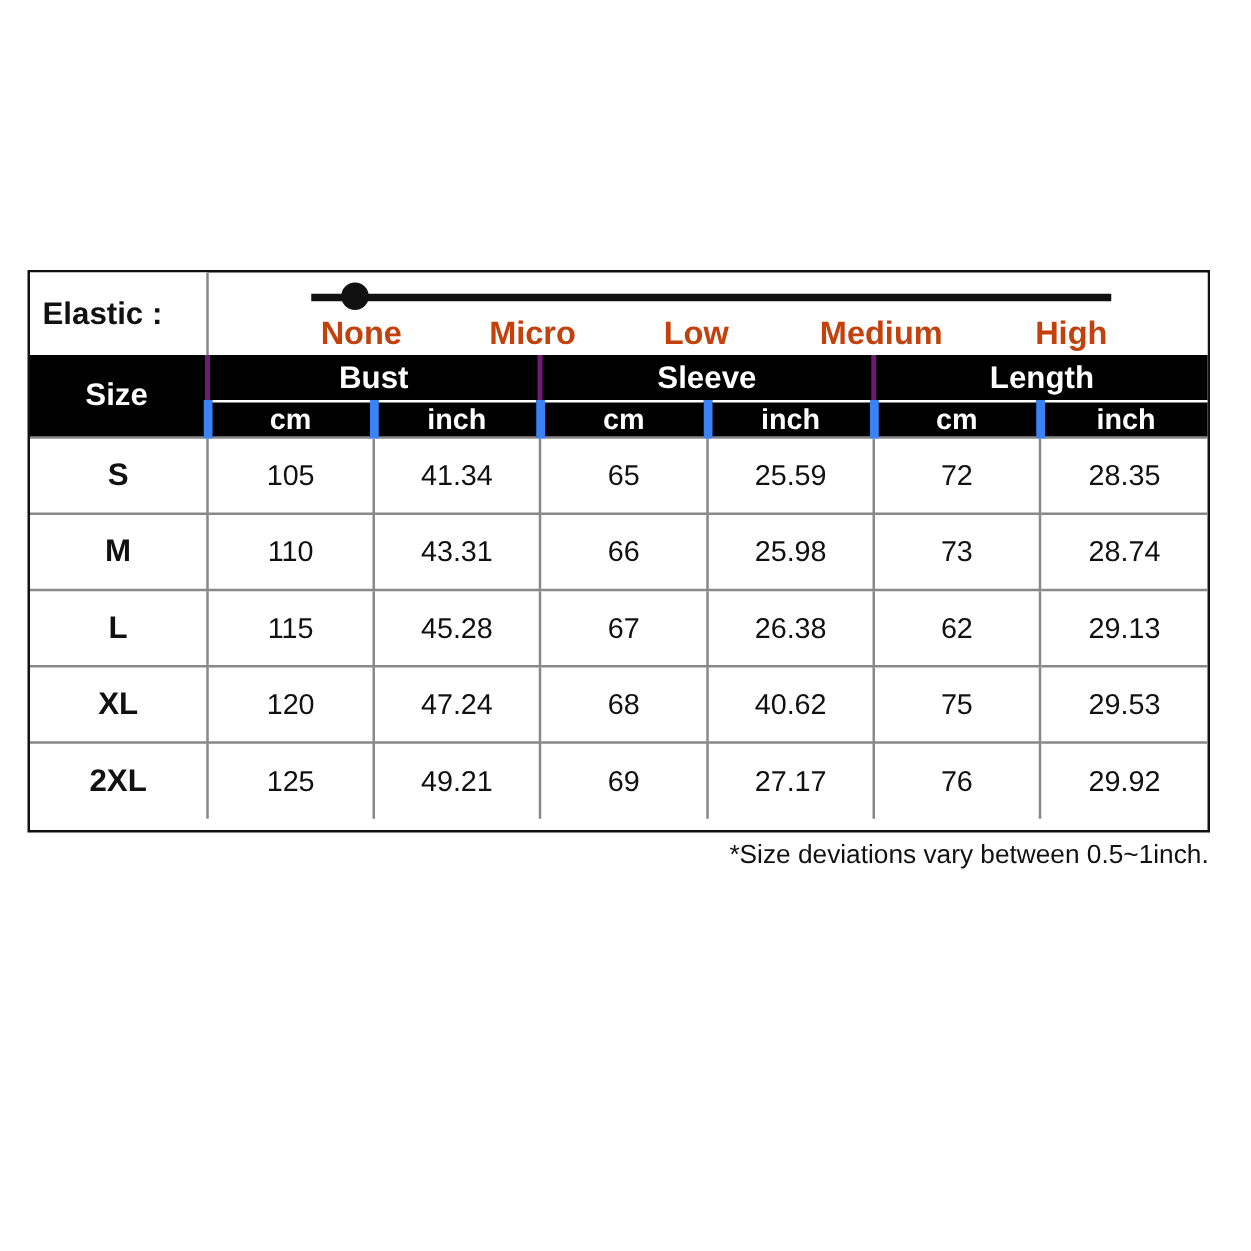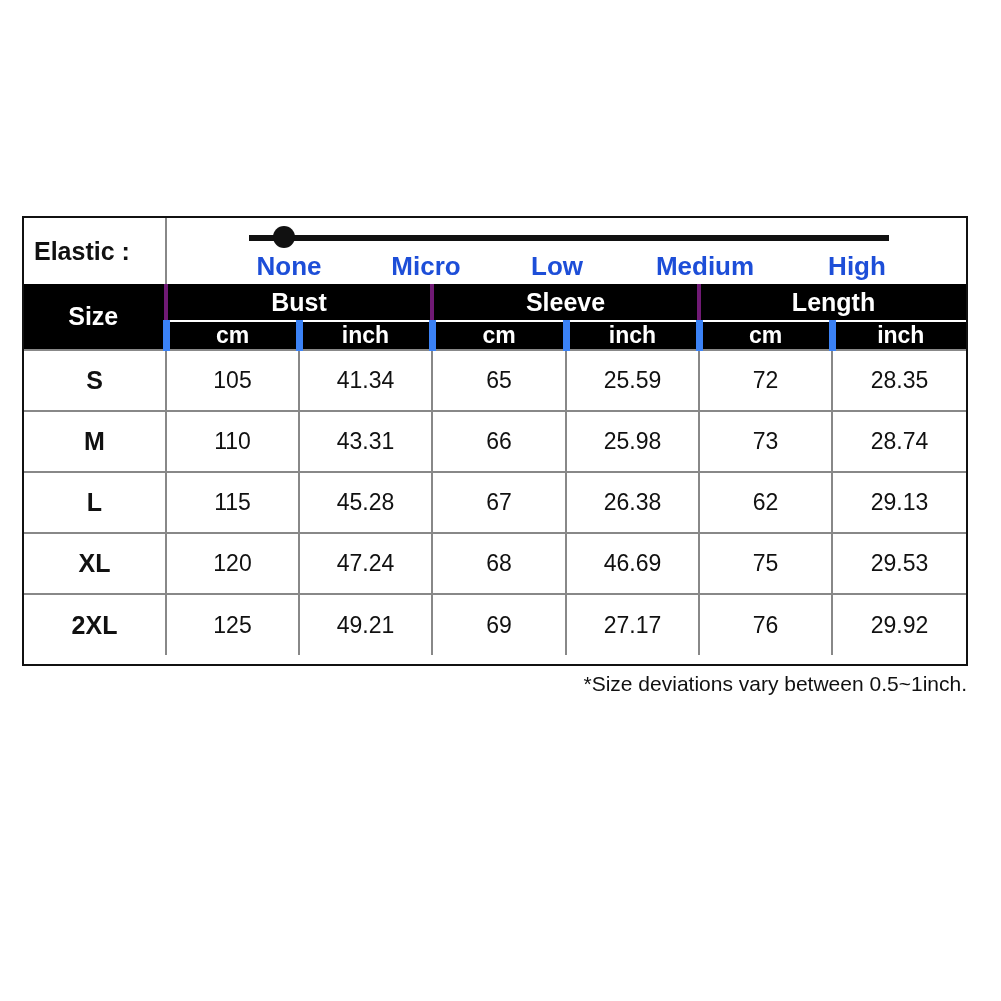--- a/index.html
+++ b/index.html
@@ -9,21 +9,21 @@
              border: 2px solid #111; box-sizing: content-box; }
     table { border-collapse: collapse; width: 942px; table-layout: fixed; }
     td { text-align: center; vertical-align: middle; padding: 0; box-sizing: border-box; }
     .elastic-row td { height: 66px; background: #fff; }
     .elastic-label { font-weight: bold; font-size: 25px; color: #111; text-align: left; padding-left: 10px !important;
                      border-right: 2px solid #888; }
     .elastic-cell { position: relative; }
     .scale-line { position: absolute; left: 82px; top: 17px; width: 640px; height: 6px; background: #111; }
     .scale-dot { position: absolute; top: 8px; width: 22px; height: 22px; border-radius: 50%; background: #111; }
     .scale-labels { position: absolute; left: 0; right: 0; top: 33px; height: 30px; }
-    .scale-label { position: absolute; font-weight: bold; font-size: 26px; color: #1d4ed8; transform: translateX(-50%); white-space: nowrap; }
+    .scale-label { position: absolute; font-weight: bold; font-size: 26px; color: #c2410c; transform: translateX(-50%); white-space: nowrap; }
     .hdr td { background: #000; color: #fff; font-weight: bold; }
     .grp td { height: 37px; font-size: 25px; border-left: 4px solid #701a75; }
     .sub td { height: 28px; font-size: 23px; border-left: 7px solid #3b82f6; border-top: 2px solid #fff; }
     .size-hdr { font-size: 25px; border-right: 2px solid #fff; }
     .data td { height: 61px; border: 2px solid #888; font-size: 23px; color: #111; }
     .data td.size { font-weight: bold; font-size: 25px; border-left: none; }
     .data tr:last-child td { border-bottom: none; }
     .data td:last-child { border-right: none; }
     .note { position: absolute; right: 34px; top: 672px; font-size: 21px; color: #111; white-space: nowrap; margin-left: 12px; }
   </style>
@@ -97,21 +97,21 @@
         <td>67</td>
         <td>26.38</td>
         <td>62</td>
         <td>29.13</td>
       </tr>
       <tr>
         <td class="size">XL</td>
         <td>120</td>
         <td>47.24</td>
         <td>68</td>
-        <td>46.69</td>
+        <td>40.62</td>
         <td>75</td>
         <td>29.53</td>
       </tr>
       <tr>
         <td class="size">2XL</td>
         <td>125</td>
         <td>49.21</td>
         <td>69</td>
         <td>27.17</td>
         <td>76</td>

